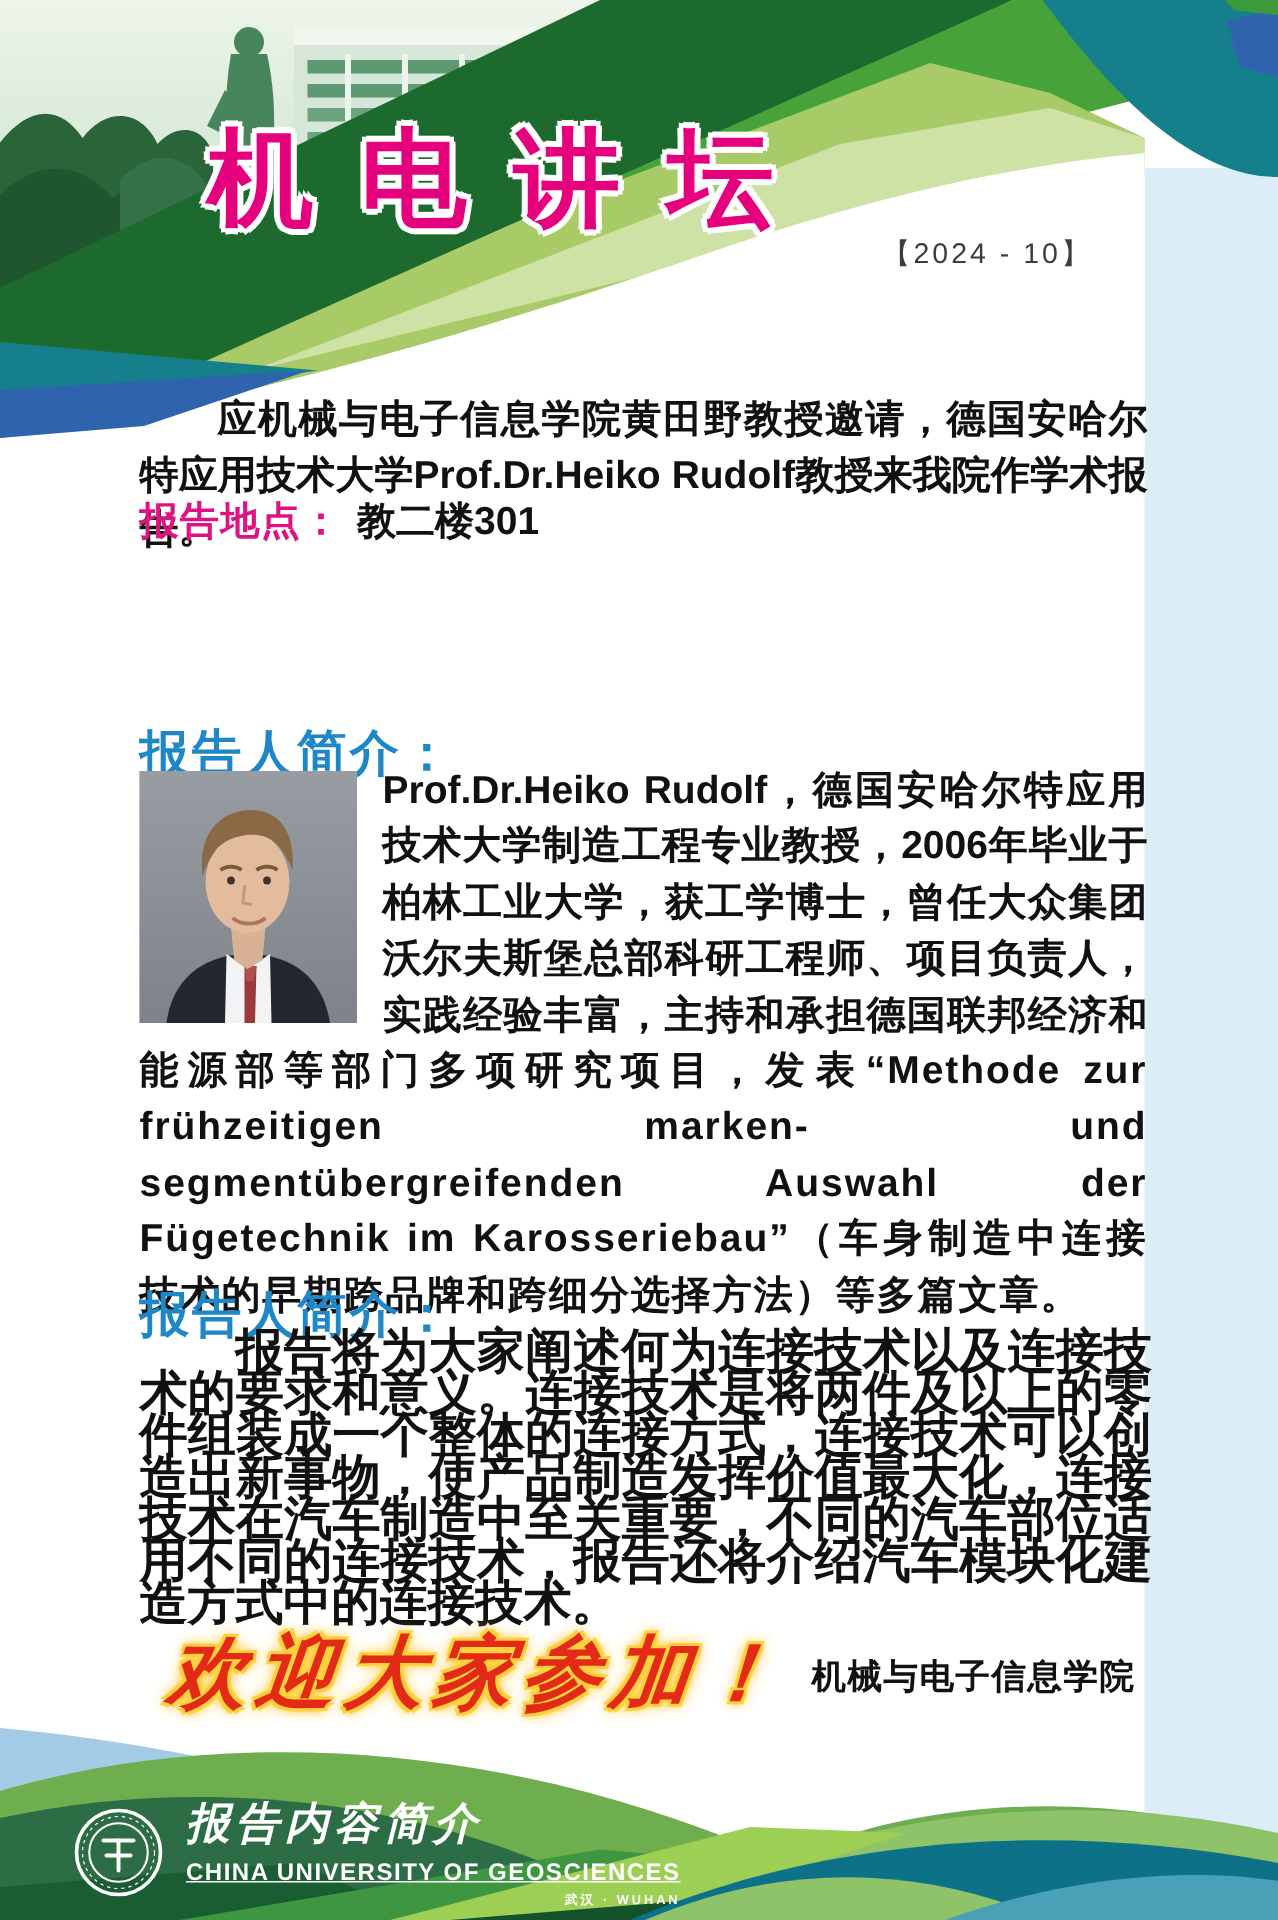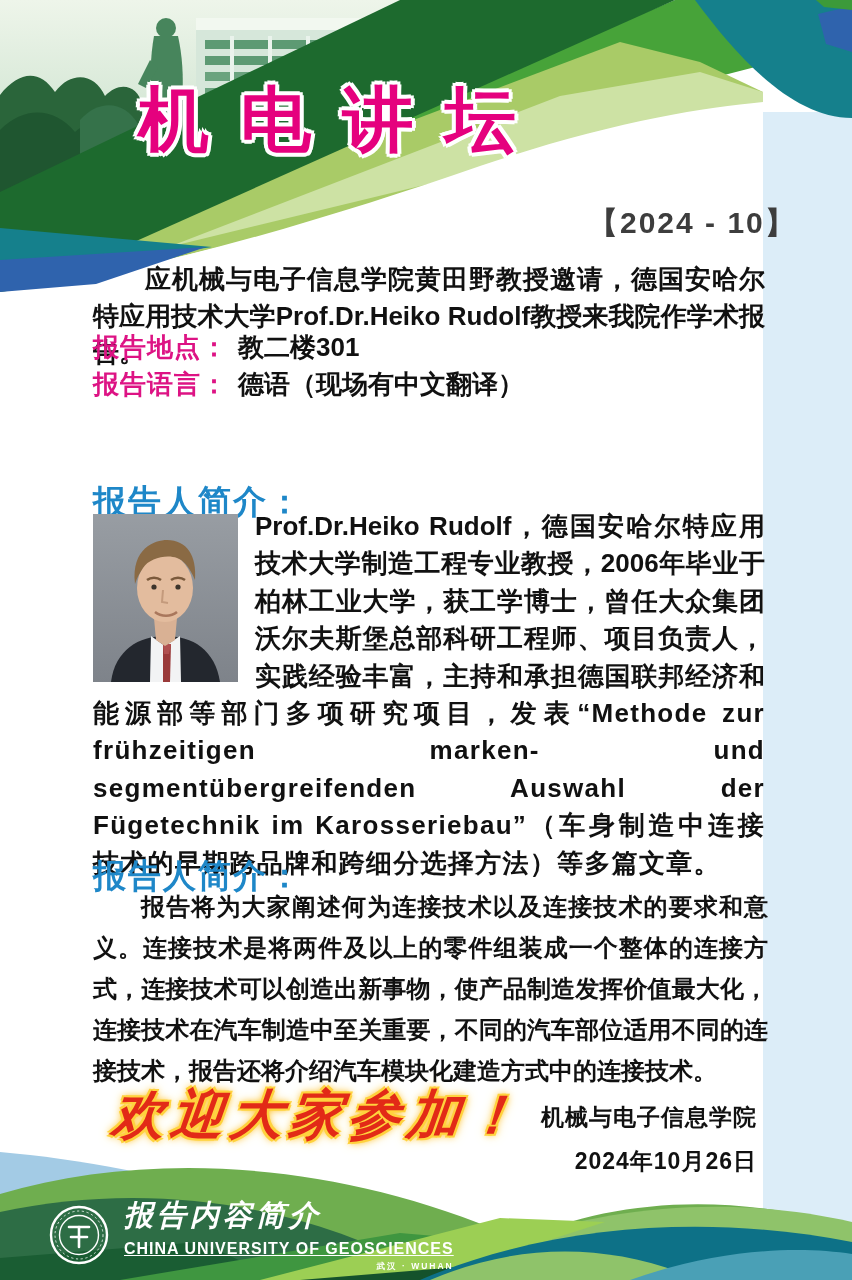--- a/index.html
+++ b/index.html
@@ -18,22 +18,22 @@
   .header-svg{left:0;top:0;width:852px;height:300px;}
   .poster-title{
     left:138px;top:84px;width:480px;
     font-size:71px;font-weight:900;letter-spacing:0.44em;line-height:1;
     color:#e5017e;white-space:nowrap;
     text-shadow:
       -3px -3px 0 #fff, 3px -3px 0 #fff, -3px 3px 0 #fff, 3px 3px 0 #fff,
       -4px 0 0 #fff, 4px 0 0 #fff, 0 -4px 0 #fff, 0 4px 0 #fff;
   }
   .issue{
-    left:588px;top:156px;font-size:30px;font-weight:bold;color:#3d3d3d;
-    letter-spacing:2px;white-space:nowrap;margin-top:47px;
+    left:588px;top:156px;font-size:19px;font-weight:normal;color:#3d3d3d;
+    letter-spacing:2px;white-space:nowrap;
   }
 
   
   .txt{color:#111;font-weight:bold;}
   .intro{
     left:93px;top:261px;width:672px;font-size:26px;line-height:36.5px;
     text-align:justify;text-indent:2em;
   }
   .rows{left:93px;top:329px;width:680px;}
   .row{height:36.8px;display:flex;align-items:center;font-size:26px;white-space:nowrap;}
@@ -48,21 +48,21 @@
     text-align:justify;
   }
   .bio .photo{
     float:left;width:145px;height:168px;margin:6px 17px 6px 0;
     background:#8d9298;display:block;
   }
   .bio .p1{text-indent:2em;}
   .bio .p2{letter-spacing:0.05em;}
   .content-head{left:93px;top:854px;}
   .content-par{
-    left:93px;top:886px;width:675px;font-size:24px;line-height:41px;
+    left:93px;top:886px;width:675px;font-size:32px;line-height:28px;
     text-align:justify;text-indent:2em;
   }
 
   
   .welcome{
     left:112px;top:1080px;font-size:53px;font-weight:900;font-style:italic;
     color:#e22a17;white-space:nowrap;transform:skewX(-6deg);letter-spacing:6px;
     text-shadow:
       -2px -2px 0 #ffd23d, 2px -2px 0 #ffd23d, -2px 2px 0 #ffd23d, 2px 2px 0 #ffd23d,
       0 0 7px #ffb400, 0 0 12px #ffcf4d;
@@ -149,24 +149,20 @@
 <div class="abs poster-title">机电讲坛</div>
 <div class="abs issue">【2024 - 10】</div>
 
 <div class="abs txt intro">应机械与电子信息学院黄田野教授邀请，德国安哈尔特应用技术大学Prof.Dr.Heiko Rudolf教授来我院作学术报告。</div>
 
 <div class="abs rows">
   <div class="row">
     <span class="lab">报告地点：</span>
     <span class="val">教二楼301</span>
   </div>
-  <div class="row">
-    <span class="lab">报告语言：</span>
-    <span class="val">德语（现场有中文翻译）</span>
-  </div>
 </div>
 
 <div class="abs sec-head speaker-head">报告人简介：</div>
 
 <div class="abs txt bio">
   
   <svg class="photo" viewBox="0 0 145 168">
     <defs>
       <linearGradient id="bgG" x1="0" y1="0" x2="0" y2="1">
         <stop offset="0" stop-color="#989da3"></stop>
@@ -197,21 +193,20 @@
   <span class="p1">Prof.Dr.Heiko Rudolf，德国安哈尔特应用技术大学制造工程专业教授，2006年毕业于柏林工业大学，获工学博士，曾任大众集团沃尔夫斯堡总部科研工程师、项目负责人，实践经验丰富，主持和承担德国联邦经济和能源部等部门多项研究项目，</span><span class="p2">发表“Methode zur frühzeitigen marken- und segmentübergreifenden Auswahl der Fügetechnik im Karosseriebau”（车身制造中连接技术的早期跨品牌和跨细分选择方法）等多篇文章。</span>
 </div>
 
 <div class="abs sec-head content-head">报告人简介：</div>
 <div class="abs txt content-par">报告将为大家阐述何为连接技术以及连接技术的要求和意义。连接技术是将两件及以上的零件组装成一个整体的连接方式，连接技术可以创造出新事物，使产品制造发挥价值最大化，连接技术在汽车制造中至关重要，不同的汽车部位适用不同的连接技术，报告还将介绍汽车模块化建造方式中的连接技术。</div>
 
 <div class="abs welcome">欢迎大家参加！</div>
 
 <div class="abs signoff">
   <div class="org">机械与电子信息学院</div>
-  <div class="date">2024年10月26日</div>
 </div>
 
 <svg class="abs footer-svg" viewBox="0 0 852 150">
 
   <path d="M0,22 C140,34 300,76 470,150 L0,150 Z" fill="#a3cbe5"></path>
 
   <path d="M0,64 C150,20 340,30 520,110 C610,70 730,60 852,98 L852,150 L0,150 Z" fill="#6fae4f"></path>
 
   <path d="M430,150 C560,74 720,62 852,92 L852,150 Z" fill="#8fc36a"></path>
 

